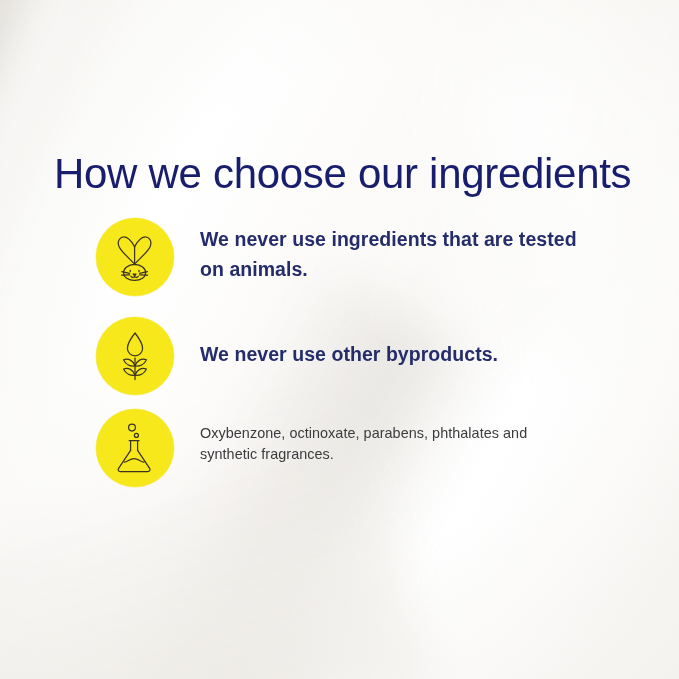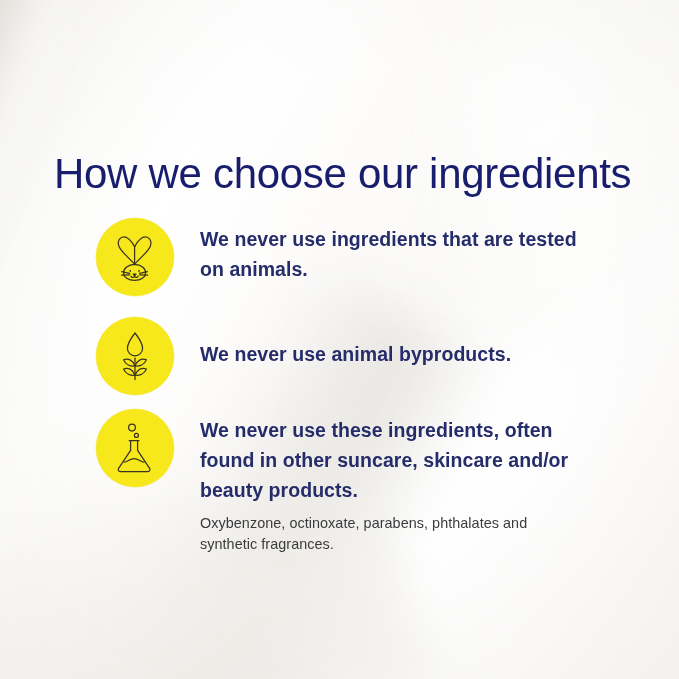--- a/index.html
+++ b/index.html
@@ -276,21 +276,21 @@
                        C 18.4 45.8, 13.6 43.8, 11.6 39.0
                        C 16.4 37.2, 21.2 39.6, 23 45.2 Z"></path>
 
               <path d="M23 45.2
                        C 27.6 45.8, 32.4 43.8, 34.4 39.0
                        C 29.6 37.2, 24.8 39.6, 23 45.2 Z"></path>
             </svg>
           </span>
         </div>
         <div class="item-text">
-          <div class="item-lead">We never use animal byproducts.</div>
+          <div class="item-lead">We never use other byproducts.</div>
         </div>
       </div>
 
       <div class="item item-3">
         <div class="icon-circle">
           <span>
             <svg width="48" height="52" viewBox="0 0 48 52" fill="none" stroke="#3a3322" stroke-width="1.25" stroke-linecap="round" stroke-linejoin="round">
 
               <circle cx="21.0" cy="5.6" r="3.4"></circle>
               <circle cx="25.4" cy="13.4" r="2.0"></circle>
@@ -307,20 +307,19 @@
                        C 38.7 49.6, 39.6 47.9, 38.6 46.4
                        L 26.6 28.4"></path>
 
               <path d="M13.2 40.2
                        C 16.6 40.2, 18.6 36.6, 23.1 36.6
                        C 27.6 36.6, 29.6 40.2, 33.0 40.2"></path>
             </svg>
           </span>
         </div>
         <div class="item-text">
-          <div class="item-lead">We never use these ingredients, often found in other suncare, skincare and/or beauty products.</div>
           <div class="item-sub">Oxybenzone, octinoxate, parabens, phthalates and synthetic fragrances.</div>
         </div>
       </div>
 
     </div>
   </div>
 </div>
 
 </body></html>

